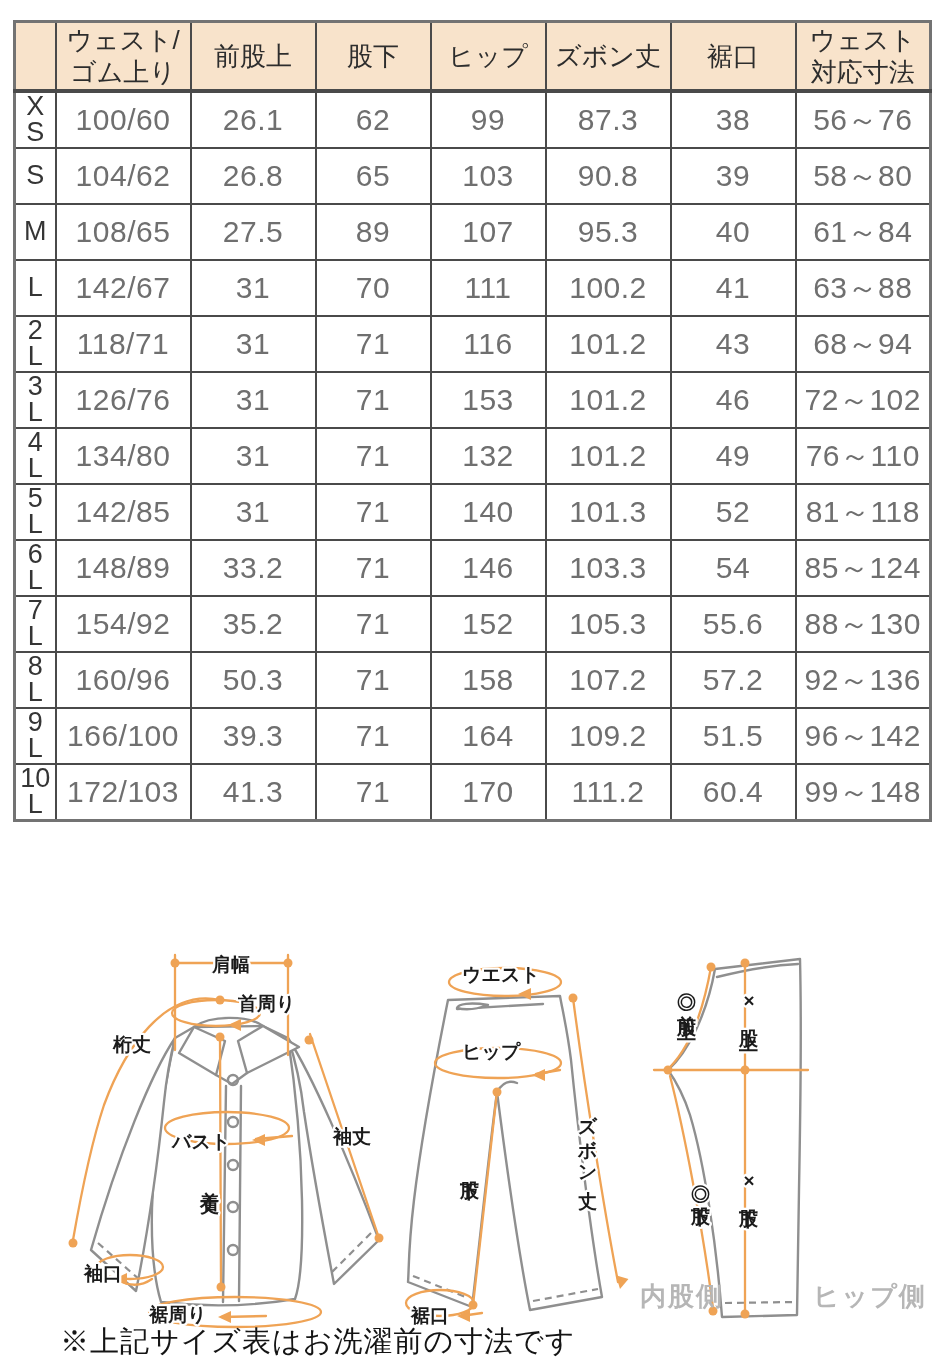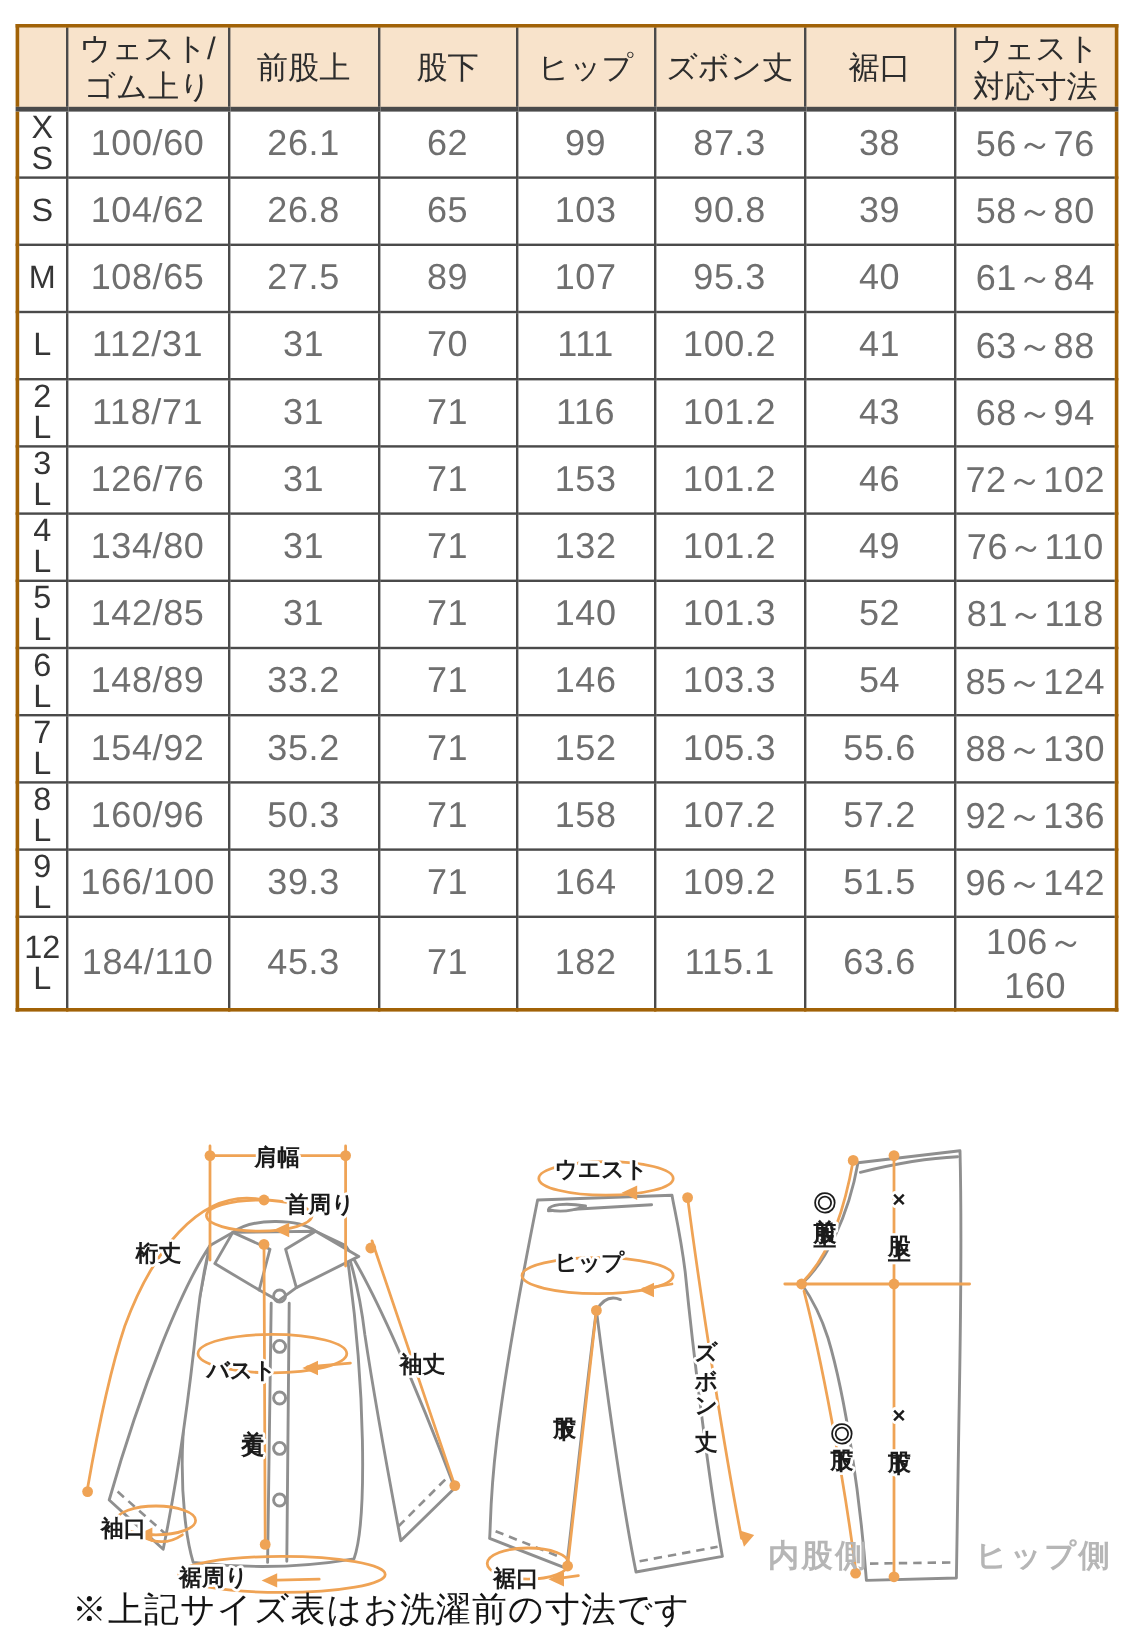--- a/index.html
+++ b/index.html
@@ -4,21 +4,21 @@
 <style>
   html,body{margin:0;padding:0;}
   body{
     width:940px;height:1360px;position:relative;background:#ffffff;
     font-family:"Liberation Sans",sans-serif;overflow:hidden;
   }
   
   table.size{
     position:absolute;top:20px;left:13px;
     border-collapse:collapse;table-layout:fixed;
-    border:3px solid #a16207;
+    border:3px solid #737373;
   }
   table.size th,table.size td{
     border:2px solid #4a4a4a;text-align:center;vertical-align:middle;
     padding:0;overflow:hidden;
   }
   table.size thead th{
     background:#f8e3cb;color:#2d2d2d;font-size:26px;font-weight:normal;
     line-height:1.25;height:66px;white-space:pre-line;
     border-bottom:4px solid #4a4a4a;
   }
@@ -111,21 +111,21 @@
         <td>108/65</td>
         <td>27.5</td>
         <td>89</td>
         <td>107</td>
         <td>95.3</td>
         <td>40</td>
         <td>61～84</td>
       </tr>
       <tr>
         <th>L</th>
-        <td>112/31</td>
+        <td>142/67</td>
         <td>31</td>
         <td>70</td>
         <td>111</td>
         <td>100.2</td>
         <td>41</td>
         <td>63～88</td>
       </tr>
       <tr>
         <th>2<br>L</th>
         <td>118/71</td>
@@ -200,28 +200,28 @@
         <th>9<br>L</th>
         <td>166/100</td>
         <td>39.3</td>
         <td>71</td>
         <td>164</td>
         <td>109.2</td>
         <td>51.5</td>
         <td>96～142</td>
       </tr>
       <tr>
-        <th>12<br>L</th>
-        <td>184/110</td>
-        <td>45.3</td>
-        <td>71</td>
-        <td>182</td>
-        <td>115.1</td>
-        <td>63.6</td>
-        <td>106～160</td>
+        <th>10<br>L</th>
+        <td>172/103</td>
+        <td>41.3</td>
+        <td>71</td>
+        <td>170</td>
+        <td>111.2</td>
+        <td>60.4</td>
+        <td>99～148</td>
       </tr>
     </tbody>
 </table>
 
 <svg class="diagram" width="940" height="425" viewBox="0 935 940 425" xmlns="http://www.w3.org/2000/svg">
 
   <g>
 
     <path class="g" d="M175 1038 L194 1027 L263 1026 L288 1038
          C296 1092 301 1150 302 1200 C303 1252 300 1285 295 1299

